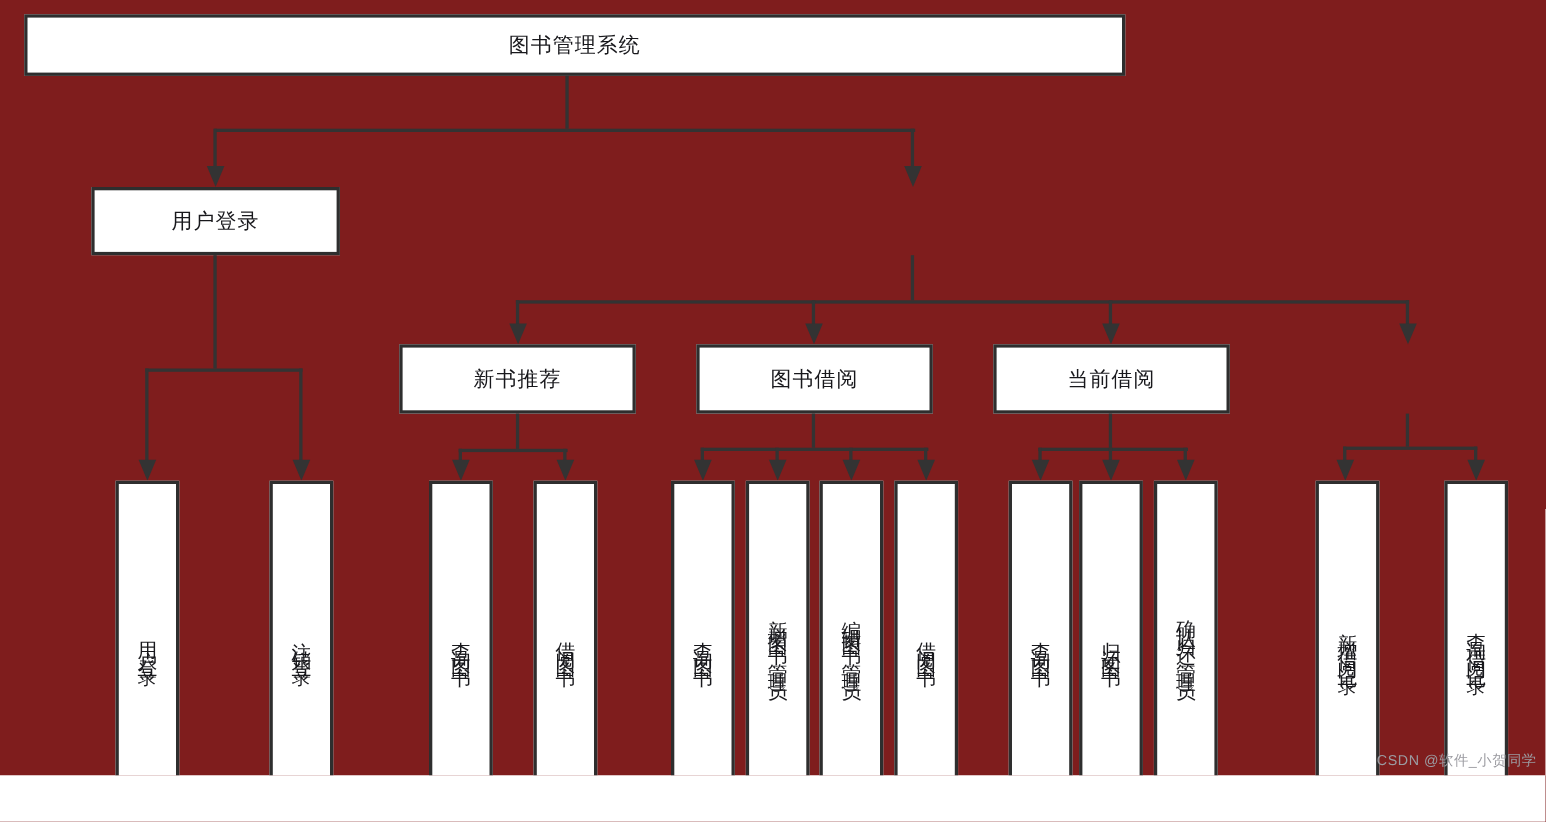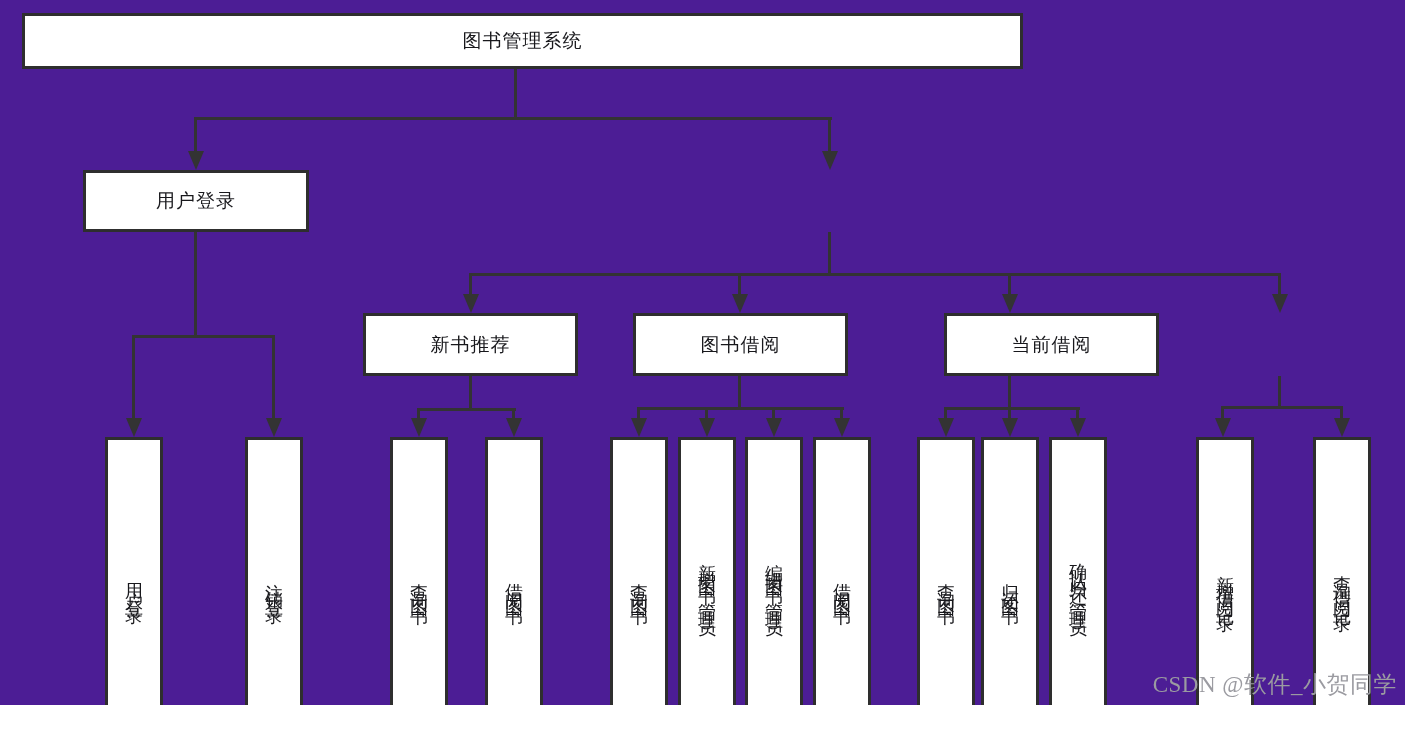--- a/index.html
+++ b/index.html
@@ -1,20 +1,20 @@
 <!DOCTYPE html>
 <html><head>
 <meta charset="utf-8">
 <style>
   html,body{margin:0;padding:0;background:#ffffff;}
   #canvas{
     position:relative;
     width:1405px;height:705px;
-    background:#4c1d95;
-    font-family:Liberation Serif, serif;
+    background:#7f1d1d;
+    font-family:Liberation Sans, sans-serif;
     overflow:hidden;
   }
   .box{
     position:absolute;
     box-sizing:border-box;
     border:3px solid #2e2e2e;
     background:#ffffff;
     display:flex;
     align-items:center;
     justify-content:center;
@@ -34,21 +34,21 @@
   .arrow{
     position:absolute;width:0;height:0;
     border-left:8px solid transparent;
     border-right:8px solid transparent;
     border-top:19px solid #333333;
   }
   .watermark{
     position:absolute;
     right:8px;bottom:5px;
     color:#9b9ba1;
-    font-size:23px;
+    font-size:13px;
     letter-spacing:0.5px;
     white-space:nowrap;
   }
 </style>
 </head>
 <body>
 
 <div id="canvas">
 
   <div class="box" style="left:22px;top:13px;width:1001px;height:56px;">
@@ -83,21 +83,21 @@
   <div class="arrow" style="left:1002px;top:294px;"></div>
   <div class="vline" style="left:1278px;top:273px;height:23px;"></div>
   <div class="arrow" style="left:1272px;top:294px;"></div>
 
   <div class="box" style="left:633px;top:313px;width:215px;height:63px;">
     <span class="hlabel">图书借阅</span>
   </div>
   <div class="box" style="left:363px;top:313px;width:215px;height:63px;">
     <span class="hlabel">新书推荐</span>
   </div>
-  <div class="box" style="left:903px;top:313px;width:215px;height:63px;margin-left:41px;">
+  <div class="box" style="left:903px;top:313px;width:215px;height:63px;">
     <span class="hlabel">当前借阅</span>
   </div>
 
   <div class="vline" style="left:469px;top:376px;height:32px;"></div>
   <div class="hline" style="left:417px;top:408px;width:99px;"></div>
   <div class="vline" style="left:417px;top:408px;height:12px;"></div>
   <div class="arrow" style="left:411px;top:418px;"></div>
   <div class="vline" style="left:512px;top:408px;height:12px;"></div>
   <div class="arrow" style="left:506px;top:418px;"></div>
 

